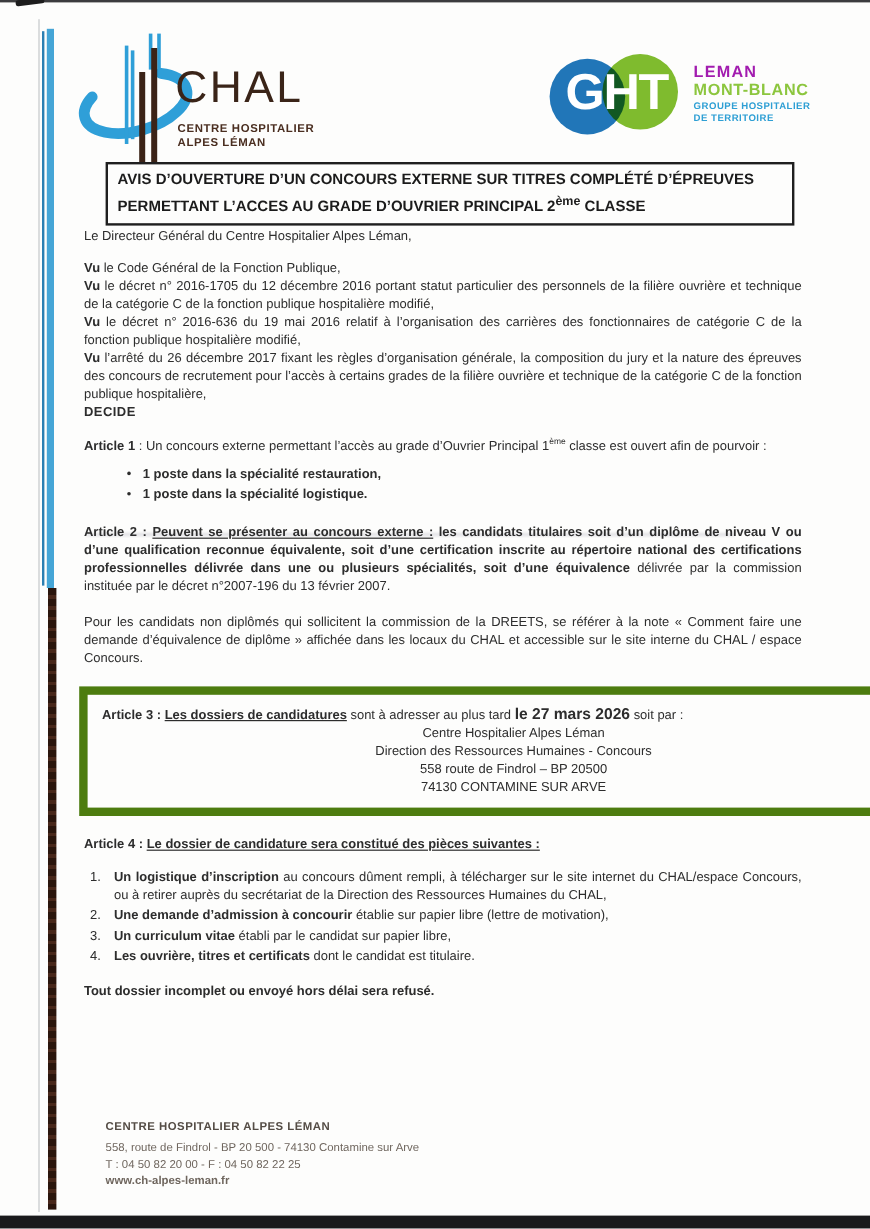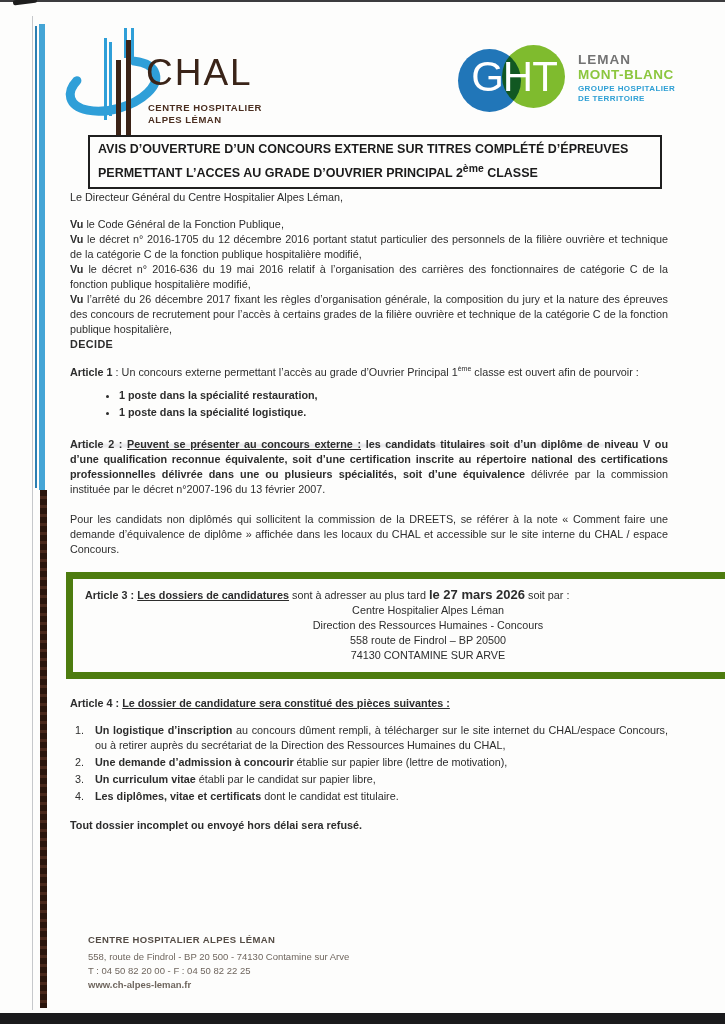--- a/index.html
+++ b/index.html
@@ -24,23 +24,23 @@
   .chal-line { position:absolute; background:#2f9fd8; width:2.5px; }
   .chal-bar { position:absolute; background:#3b2317; width:5px; }
   .chal-word { position:absolute; left:71px; top:22px; font-size:37px; letter-spacing:2px; color:#3a2418; }
   .chal-sub { position:absolute; left:73px; top:72px; font-size:9.5px; font-weight:bold; letter-spacing:0.5px; color:#4a2e20; line-height:12px; }
 
   .ght-logo { position:absolute; left:458px; top:44px; width:230px; height:80px; }
   .ght-circle { position:absolute; width:63px; height:63px; border-radius:50%; }
   .ght-circle.blue { left:0; top:5px; background:#2176b8; }
   .ght-circle.green { left:44px; top:1px; background:#80bd2e; mix-blend-mode:multiply; }
   .ght-acronym { position:absolute; left:5px; top:9px; width:102px; text-align:center;
-                 font-size:42px; font-weight:normal; color:#ffffff; letter-spacing:-1px; }
+                 font-size:42px; font-weight:bold; color:#ffffff; letter-spacing:-1px; }
   .ght-text { position:absolute; left:120px; top:8px; line-height:15px; white-space:nowrap; }
-  .ght-l1 { font-size:13.5px; font-weight:bold; letter-spacing:1px; color:#737373; }
+  .ght-l1 { font-size:13.5px; font-weight:bold; letter-spacing:1px; color:#a21caf; }
   .ght-l2 { font-size:13.5px; font-weight:bold; letter-spacing:0.5px; color:#8cc63e; }
   .ght-l3 { font-size:8px; font-weight:bold; letter-spacing:0.4px; color:#2e9fd4; line-height:10px; margin-top:2px; }
   .ght-l4 { font-size:8px; font-weight:bold; letter-spacing:0.4px; color:#2e9fd4; line-height:10px; }
 
   
   .title-box { position:absolute; left:88px; top:135px; width:574px; border:2px solid #1f1f1f;
                padding:2px 8px 4px; font-weight:bold; font-size:12.5px;
                line-height:20px; color:#1b1b1b; }
 
   
@@ -151,21 +151,21 @@
         <div>558 route de Findrol – BP 20500</div>
         <div>74130 CONTAMINE SUR ARVE</div>
       </div>
     </div>
 
     <p class="article4"><span class="b">Article 4</span><span class="b"> : </span><span class="b u">Le dossier de candidature sera constitué des pièces suivantes :</span></p>
     <ol class="numlist">
       <li class="just"><span class="b">Un logistique d’inscription</span><span> au concours dûment rempli, à télécharger sur le site internet du CHAL/espace Concours, ou à retirer auprès du secrétariat de la Direction des Ressources Humaines du CHAL,</span></li>
       <li><span class="b">Une demande d’admission à concourir</span><span> établie sur papier libre (lettre de motivation),</span></li>
       <li><span class="b">Un curriculum vitae</span><span> établi par le candidat sur papier libre,</span></li>
-      <li><span class="b">Les diplômes, vitae et certificats</span><span> dont le candidat est titulaire.</span></li>
+      <li><span class="b">Les ouvrière, titres et certificats</span><span> dont le candidat est titulaire.</span></li>
     </ol>
 
     <p class="closing">Tout dossier incomplet ou envoyé hors délai sera refusé.</p>
   </div>
 
   <div class="footer">
     <div class="footer-name">CENTRE HOSPITALIER ALPES LÉMAN</div>
     <div>558, route de Findrol - BP 20 500 - 74130 Contamine sur Arve</div>
     <div>T : 04 50 82 20 00 - F : 04 50 82 22 25</div>
     <div class="footer-site">www.ch-alpes-leman.fr</div>

